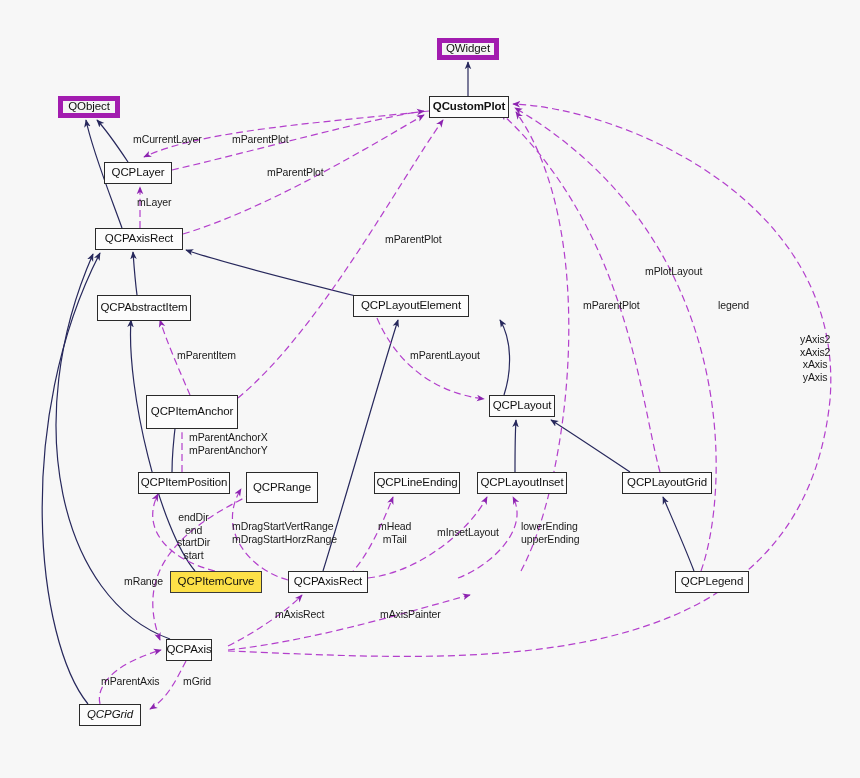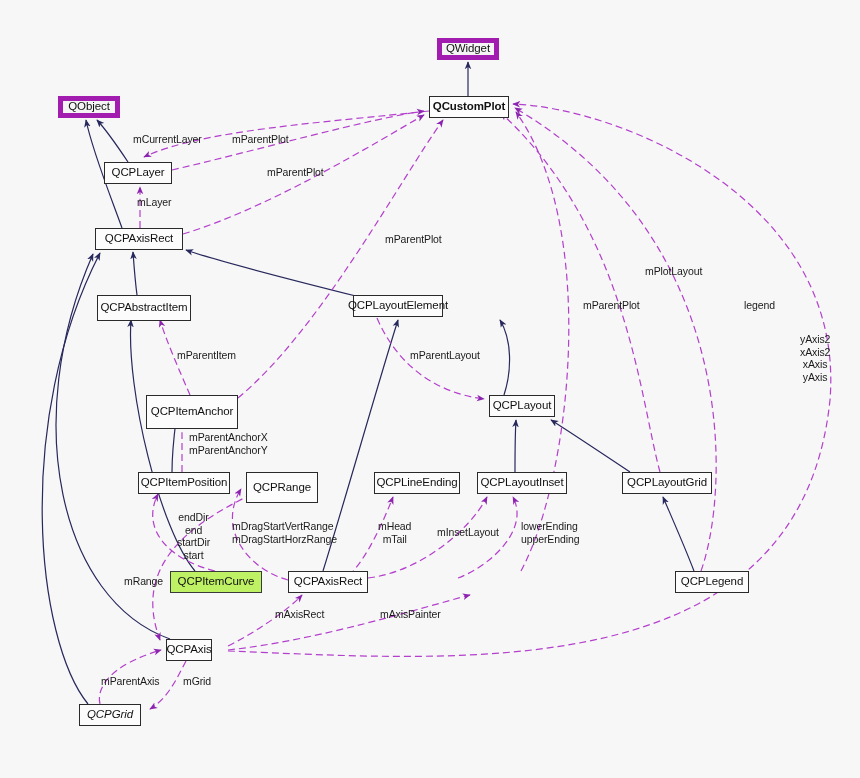--- a/index.html
+++ b/index.html
@@ -34,21 +34,21 @@
     line-height: 1;
     white-space: nowrap;
     letter-spacing: -0.1px;
     z-index: 5;
   }
   .node.external {
     border: 5px solid #a21caf;
     background: #f4f4f4;
   }
   .node.current {
-    background: #bef264;
+    background: #fde047;
     border: 1px solid #3a3a3a;
   }
   .edge-label {
     position: absolute;
     font-size: 10.5px;
     color: #1a1a1a;
     line-height: 12.5px;
     white-space: pre;
     z-index: 4;
     letter-spacing: -0.1px;
@@ -130,21 +130,21 @@
   </div>
 
   <div class="node" style="left:95px; top:228px; width:88px; height:22px;">
     <span>QCPAxisRect</span>
   </div>
 
   <div class="node" style="left:97px; top:295px; width:94px; height:26px;">
     <span>QCPAbstractItem</span>
   </div>
 
-  <div class="node" style="left:353px; top:295px; width:90px; height:22px;">
+  <div class="node" style="left:353px; top:295px; width:116px; height:22px;">
     <span>QCPLayoutElement</span>
   </div>
 
   <div class="node" style="left:146px; top:395px; width:92px; height:34px;">
     <span>QCPItemAnchor</span>
   </div>
 
   <div class="node" style="left:489px; top:395px; width:66px; height:22px;">
     <span>QCPLayout</span>
   </div>
@@ -190,21 +190,21 @@
     <span>QCPGrid</span>
   </div>
 
   <div class="edge-label" style="left:133px; top:133px;">mCurrentLayer</div>
   <div class="edge-label" style="left:232px; top:133px;">mParentPlot</div>
   <div class="edge-label" style="left:267px; top:166px;">mParentPlot</div>
   <div class="edge-label" style="left:137px; top:196px;">mLayer</div>
   <div class="edge-label" style="left:385px; top:233px;">mParentPlot</div>
   <div class="edge-label" style="left:645px; top:265px;">mPlotLayout</div>
   <div class="edge-label" style="left:583px; top:299px;">mParentPlot</div>
-  <div class="edge-label" style="left:724px; top:299px;padding-left:20px;">legend</div>
+  <div class="edge-label" style="left:698px; top:299px;padding-left:20px;">legend</div>
   <div class="edge-label" style="left:800px; top:333px;">yAxis2
 xAxis2
  xAxis
  yAxis</div>
   <div class="edge-label" style="left:177px; top:349px;">mParentItem</div>
   <div class="edge-label" style="left:410px; top:349px;">mParentLayout</div>
   <div class="edge-label" style="left:189px; top:431px;">mParentAnchorX
 mParentAnchorY</div>
   <div class="edge-label center" style="left:177px; top:511px;">endDir
 end

